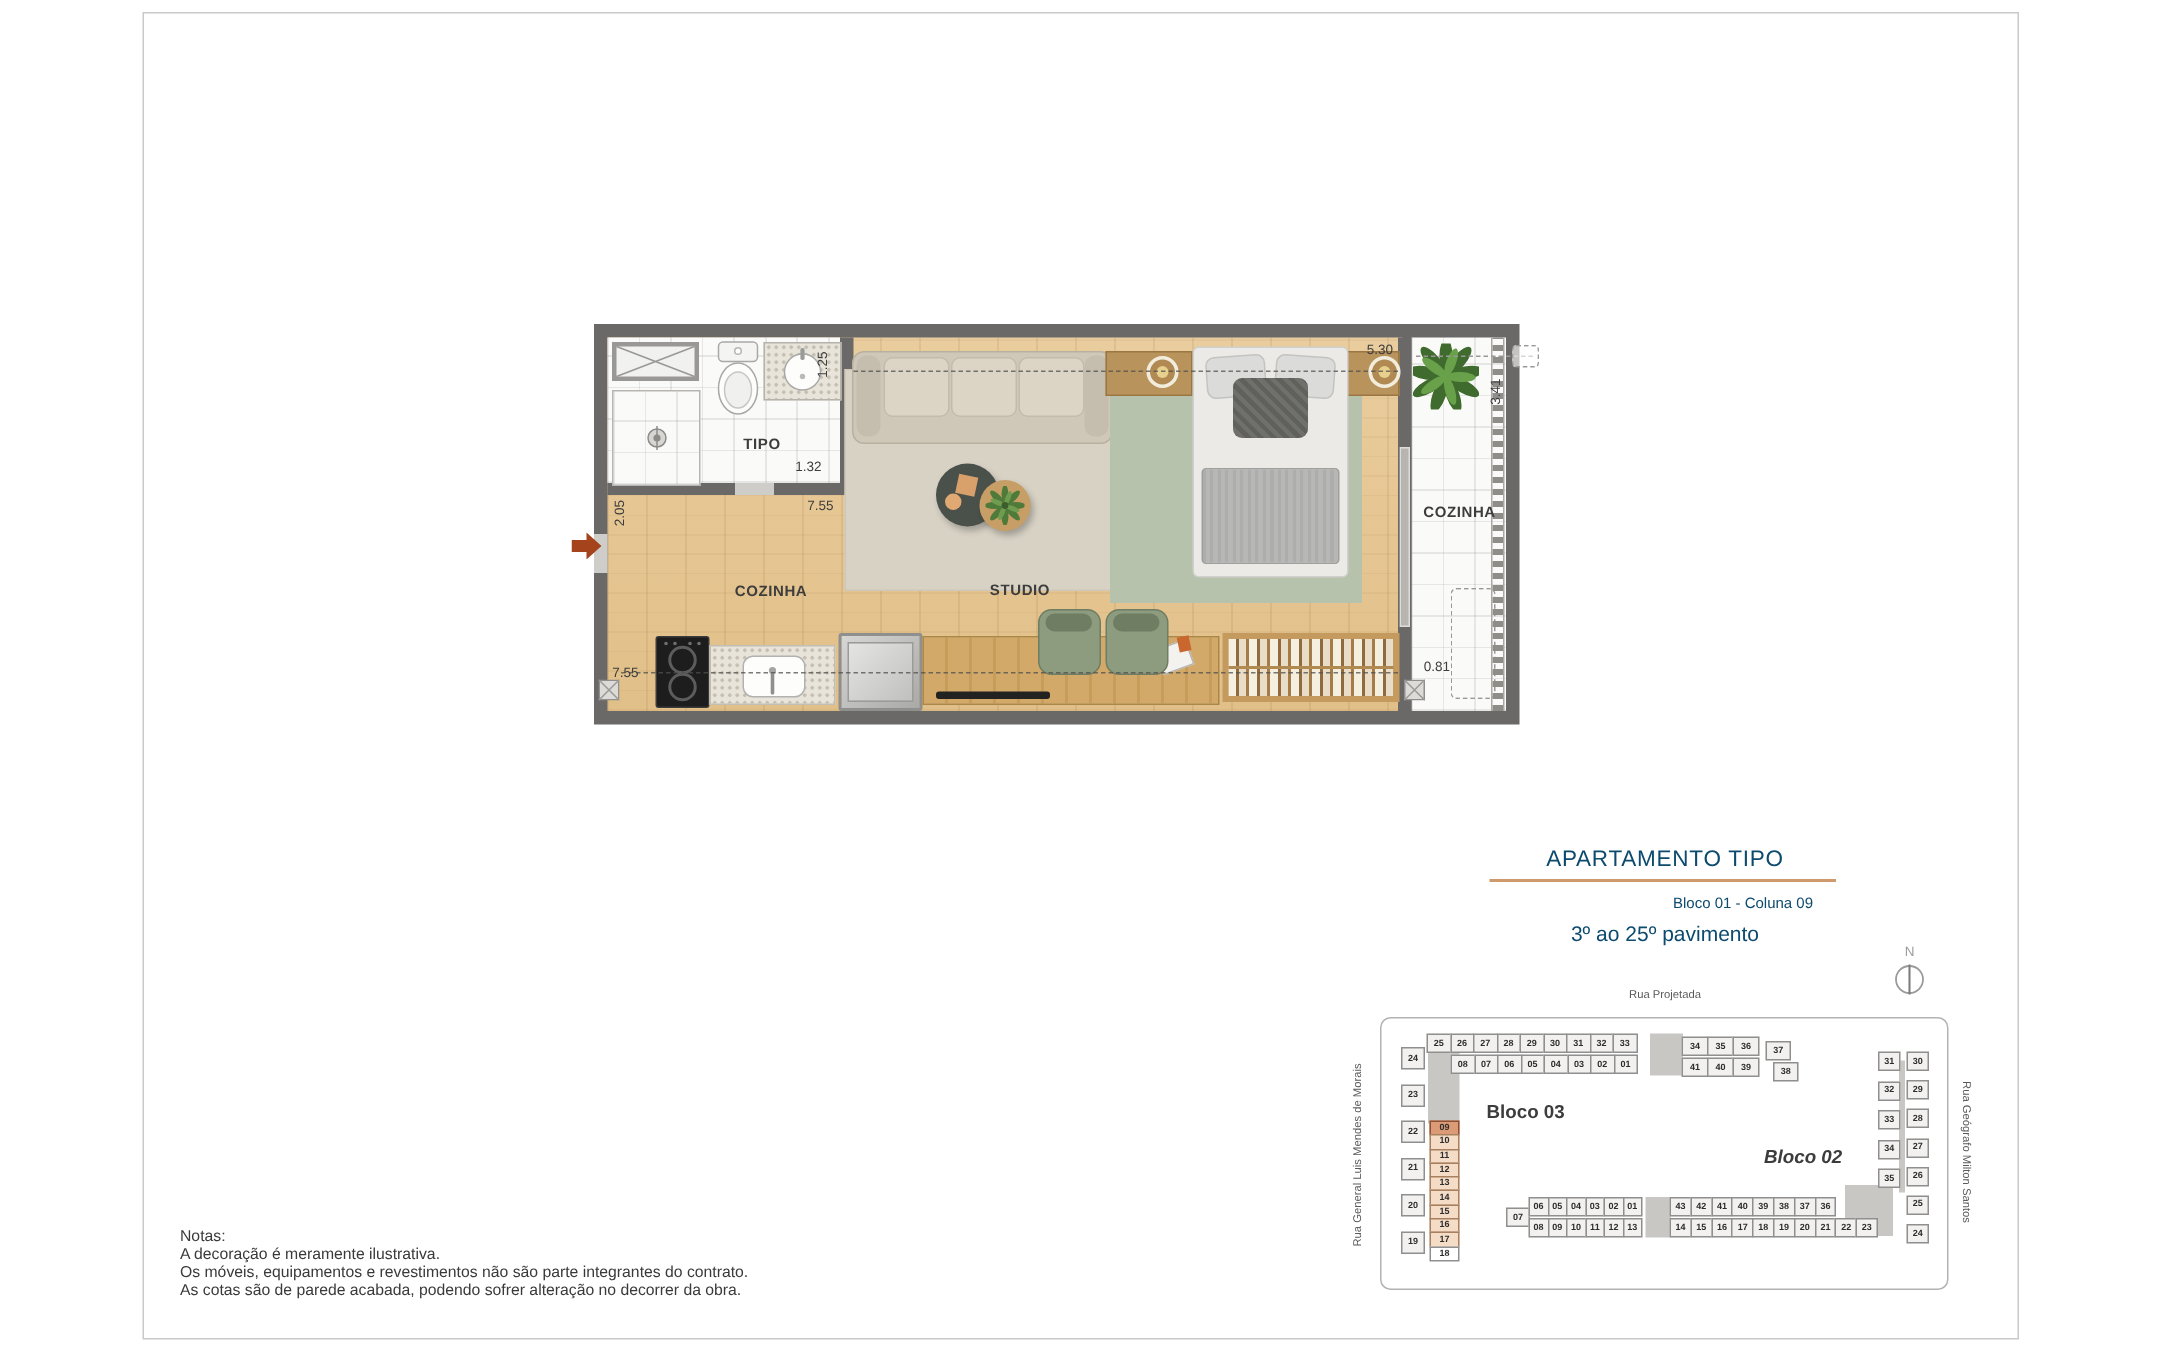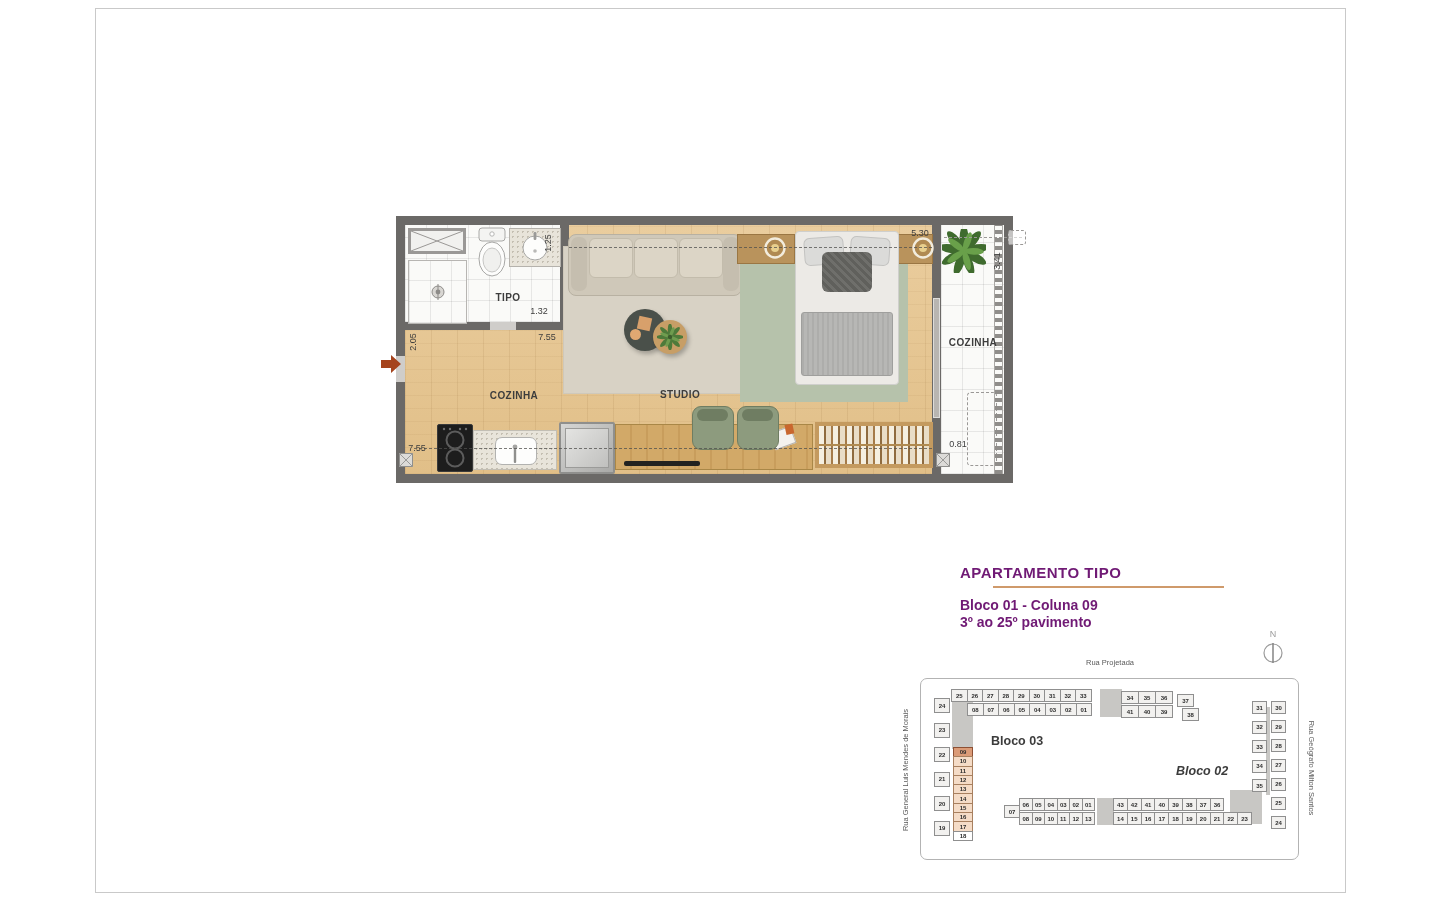--- a/index.html
+++ b/index.html
@@ -28,21 +28,21 @@
     #e8e4da;background-size:5px 5px;}
   .xbox{width:14px;height:14px;}
   
   .rug1{background:#d8d2c5;border:1px solid #cfc8ba;}
   .rug2{background:#b6c2ab;}
   .cushion{position:absolute;background:#dcd5c6;border:1px solid #c3bcac;border-radius:6px;}
   .chair{background:#8d9b7e;border:1px solid #6f7d62;border-radius:9px;}
   .chairback{position:absolute;background:#6f7d62;border-radius:6px;}
   .books{background:repeating-linear-gradient(90deg,#f5efe0 0 5px,#8f6b3f 5px 7px,#e9ddc7 7px 12px,#a57b49 12px 14px);}
   
-  .titleline{font-weight:bold;color:#701a75;}
+  .titleline{font-weight:normal;color:#0c4a6e;text-align:center;}
   #t-underline{background:#cf9a6b;height:2px;}
   
   #keyplan{position:absolute;left:920px;top:678px;width:377px;height:180px;border:1px solid #b3b3b3;border-radius:7px;background:#fff;}
   .ucell{box-sizing:border-box;display:flex;align-items:center;justify-content:center;flex:none;
          font-weight:bold;font-size:6px;color:#2d2d2d;background:#f2f1ef;border:1px solid #8f8f8f;}
   .urow{position:absolute;display:flex;}
   .urow .ucell{margin-left:-1px;}
   .ucol{position:absolute;display:flex;flex-direction:column;}
   #b1-row1 .ucell,#b1-row2 .ucell{width:16.5px;height:13px;}
   #b1-row1b .ucell,#b1-row2b .ucell{width:18px;height:13px;}
@@ -247,21 +247,21 @@
     <div class="abs dim rot" style="left:601px;top:45px;">3.41</div>
     <div class="abs dim" style="left:562px;top:228px;">0.81</div>
   </div>
 
   <svg class="abs" width="20" height="18" viewBox="0 0 20 18" style="left:381px;top:355px;">
       <path d="M0 5h10V0l10 9-10 9v-5H0z" fill="#a5431c"></path>
     </svg>
 
   <div class="abs titleline" style="left:960px;top:564px;width:300px;font-size:15px;letter-spacing:.5px;">APARTAMENTO TIPO</div>
   <div id="t-underline" class="abs" style="left:993px;top:586px;width:231px;"></div>
-  <div class="abs titleline" style="left:960px;top:597px;width:300px;font-size:14px;">Bloco 01 - Coluna 09</div>
+  <div class="abs titleline" style="left:1012px;top:597px;width:300px;font-size:10px;">Bloco 01 - Coluna 09</div>
   <div class="abs titleline" style="left:960px;top:614px;width:300px;font-size:14px;">3º ao 25º pavimento</div>
 
   <div class="abs" style="left:1262px;top:629px;width:22px;text-align:center;font-size:9px;color:#9b9b9b;">N</div>
   <svg class="abs" width="22" height="24" viewBox="0 0 22 24" style="left:1262px;top:641px;">
       <circle cx="11" cy="12" r="9" fill="none" stroke="#9b9b9b" stroke-width="1.2"></circle>
       <line x1="11" y1="2" x2="11" y2="22" stroke="#7d7d7d" stroke-width="1.4"></line>
     </svg>
 
   <div class="abs street" style="left:1110px;top:658px;transform:translateX(-50%);">Rua Projetada</div>
   <div class="abs street" style="left:905px;top:770px;transform:translate(-50%,-50%) rotate(-90deg);">Rua General Luis Mendes de Morais</div>
@@ -380,13 +380,19 @@
         <div class="ucell">18</div>
         <div class="ucell">19</div>
         <div class="ucell">20</div>
         <div class="ucell">21</div>
         <div class="ucell">22</div>
         <div class="ucell">23</div>
       </div>
     <div class="blklabel" style="left:255px;top:85px;font-style:italic;">Bloco 02</div>
   </div>
 
+  <div id="notes">
+    <div>Notas:</div>
+    <div>A decoração é meramente ilustrativa.</div>
+    <div>Os móveis, equipamentos e revestimentos não são parte integrantes do contrato.</div>
+    <div>As cotas são de parede acabada, podendo sofrer alteração no decorrer da obra.</div>
+  </div>
 </div>
 
 </body></html>

